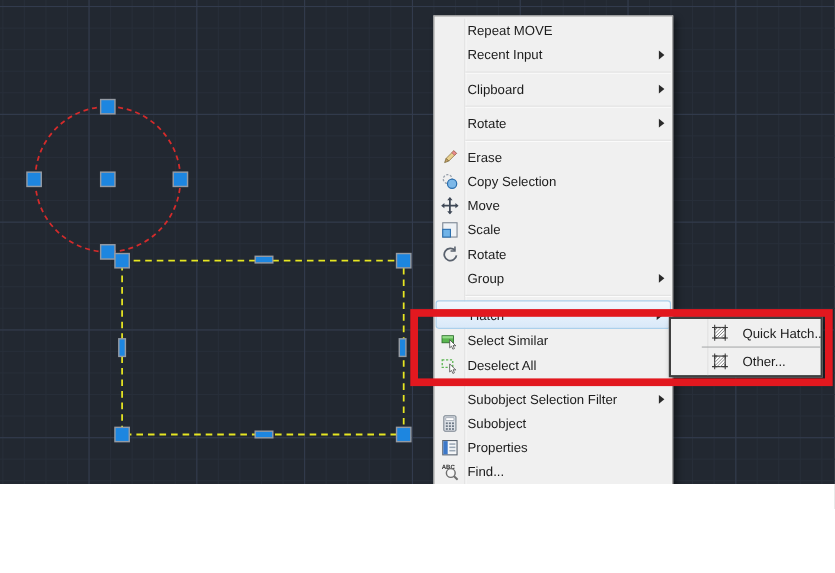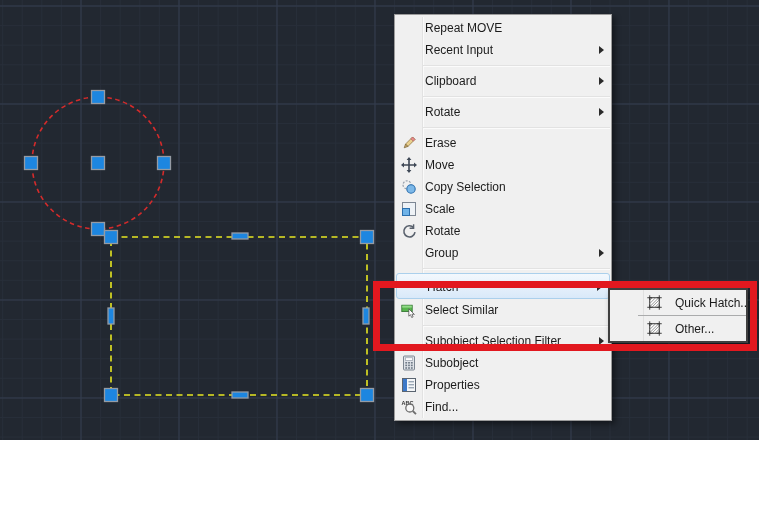--- a/index.html
+++ b/index.html
@@ -124,33 +124,33 @@
               <rect x="6.3" y="1.2" width="3.4" height="2.6" fill="#e98a8a" stroke="#a05555" stroke-width="0.5"></rect>
               <path d="M6.3 11.2 L9.7 11.2 L8 14.8 Z" fill="#caa46a" stroke="#6b5b2a" stroke-width="0.6"></path>
             </g>
           </svg>
         </span>
         <span class="mi-label">Erase</span>
       </div>
       <div class="menu-item">
         <span class="mi-icon">
           <svg viewBox="0 0 16 16">
-            <path fill="#3f4856" d="M8 0 L10.4 3 L8.8 3 L8.8 7.2 L13 7.2 L13 5.6 L16 8 L13 10.4 L13 8.8 L8.8 8.8 L8.8 13 L10.4 13 L8 16 L5.6 13 L7.2 13 L7.2 8.8 L3 8.8 L3 10.4 L0 8 L3 5.6 L3 7.2 L7.2 7.2 L7.2 3 L5.6 3 Z"></path>
-          </svg>
-        </span>
-        <span class="mi-label">Move</span>
-      </div>
-      <div class="menu-item">
-        <span class="mi-icon">
-          <svg viewBox="0 0 16 16">
             <circle cx="6" cy="5.8" r="4" fill="none" stroke="#98a0ab" stroke-width="1.2" stroke-dasharray="2 1.4"></circle>
             <circle cx="10" cy="10" r="4.2" fill="#7db8e8" stroke="#2b6fae" stroke-width="1.1"></circle>
           </svg>
         </span>
         <span class="mi-label">Copy Selection</span>
+      </div>
+      <div class="menu-item">
+        <span class="mi-icon">
+          <svg viewBox="0 0 16 16">
+            <path fill="#3f4856" d="M8 0 L10.4 3 L8.8 3 L8.8 7.2 L13 7.2 L13 5.6 L16 8 L13 10.4 L13 8.8 L8.8 8.8 L8.8 13 L10.4 13 L8 16 L5.6 13 L7.2 13 L7.2 8.8 L3 8.8 L3 10.4 L0 8 L3 5.6 L3 7.2 L7.2 7.2 L7.2 3 L5.6 3 Z"></path>
+          </svg>
+        </span>
+        <span class="mi-label">Move</span>
       </div>
       <div class="menu-item">
         <span class="mi-icon">
           <svg viewBox="0 0 16 16">
             <rect x="1.5" y="1.5" width="13" height="13" fill="#eef2f6" stroke="#7d8794" stroke-width="1"></rect>
             <rect x="1.5" y="7.5" width="7" height="7" fill="#6fb3e8" stroke="#2b6fae" stroke-width="1"></rect>
           </svg>
         </span>
         <span class="mi-label">Scale</span>
       </div>
@@ -176,20 +176,29 @@
       </div>
       <div class="menu-item">
         <span class="mi-icon">
           <svg viewBox="0 0 16 16">
             <rect x="0.8" y="3.2" width="10.4" height="6.4" fill="#59b54e" stroke="#2c6e2c" stroke-width="0.8"></rect>
             <rect x="1.2" y="3.6" width="9.6" height="2" fill="#93da89"></rect>
             <path d="M7.8 6.8 L13.4 12.4 L10.9 12.1 L12.1 14.9 L10.7 15.5 L9.5 12.7 L7.8 14.2 Z" fill="#ffffff" stroke="#444444" stroke-width="0.7"></path>
           </svg>
         </span>
         <span class="mi-label">Select Similar</span>
+      </div>
+      <div class="menu-item">
+        <span class="mi-icon">
+          <svg viewBox="0 0 16 16">
+            <rect x="1" y="3.2" width="9.6" height="6.8" fill="none" stroke="#59b54e" stroke-width="1.2" stroke-dasharray="2 1.5"></rect>
+            <path d="M7.8 6.8 L13.4 12.4 L10.9 12.1 L12.1 14.9 L10.7 15.5 L9.5 12.7 L7.8 14.2 Z" fill="#ffffff" stroke="#444444" stroke-width="0.7"></path>
+          </svg>
+        </span>
+        <span class="mi-label">Deselect All</span>
       </div>
       <div class="menu-sep"></div>
       <div class="menu-item">
         <span class="mi-icon"></span>
         <span class="mi-label">Subobject Selection Filter</span>
         <span class="mi-arrow"></span>
       </div>
       <div class="menu-item">
         <span class="mi-icon">
           <svg viewBox="0 0 16 16">

